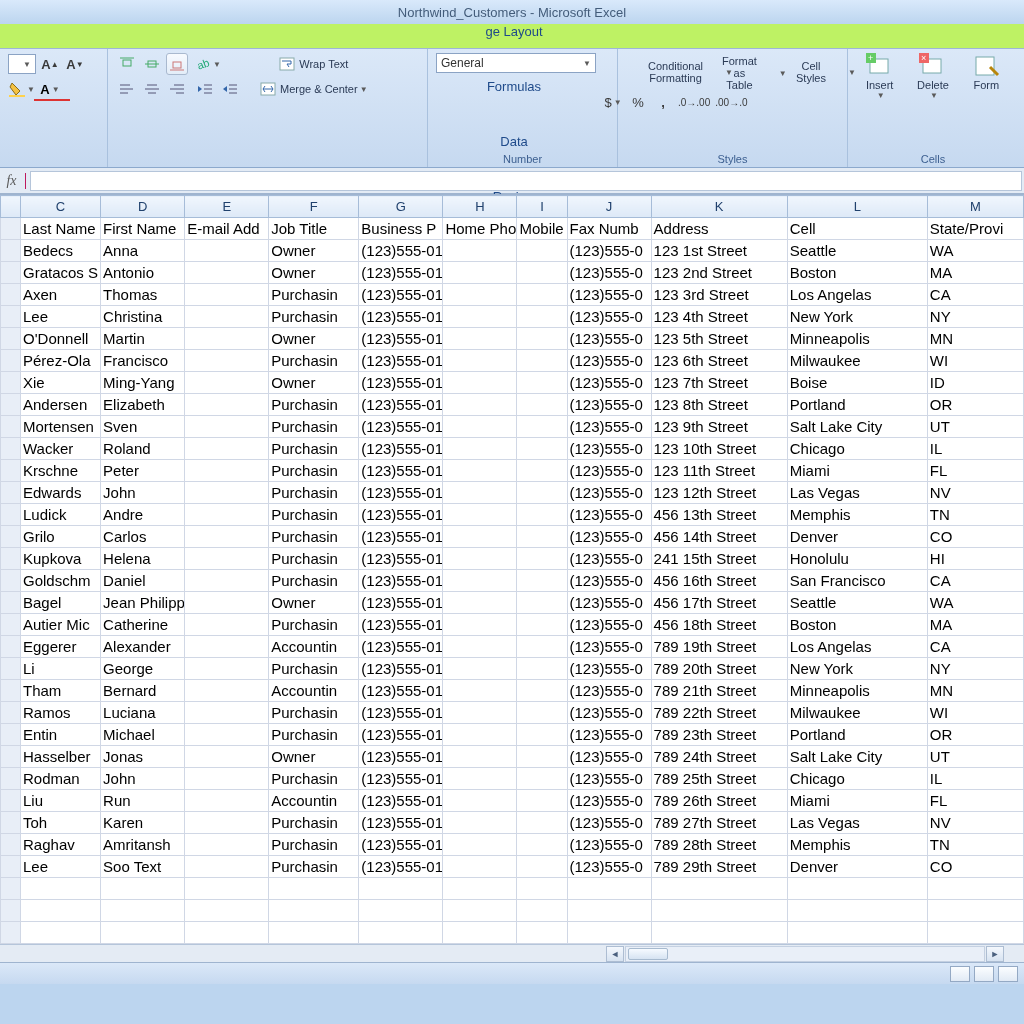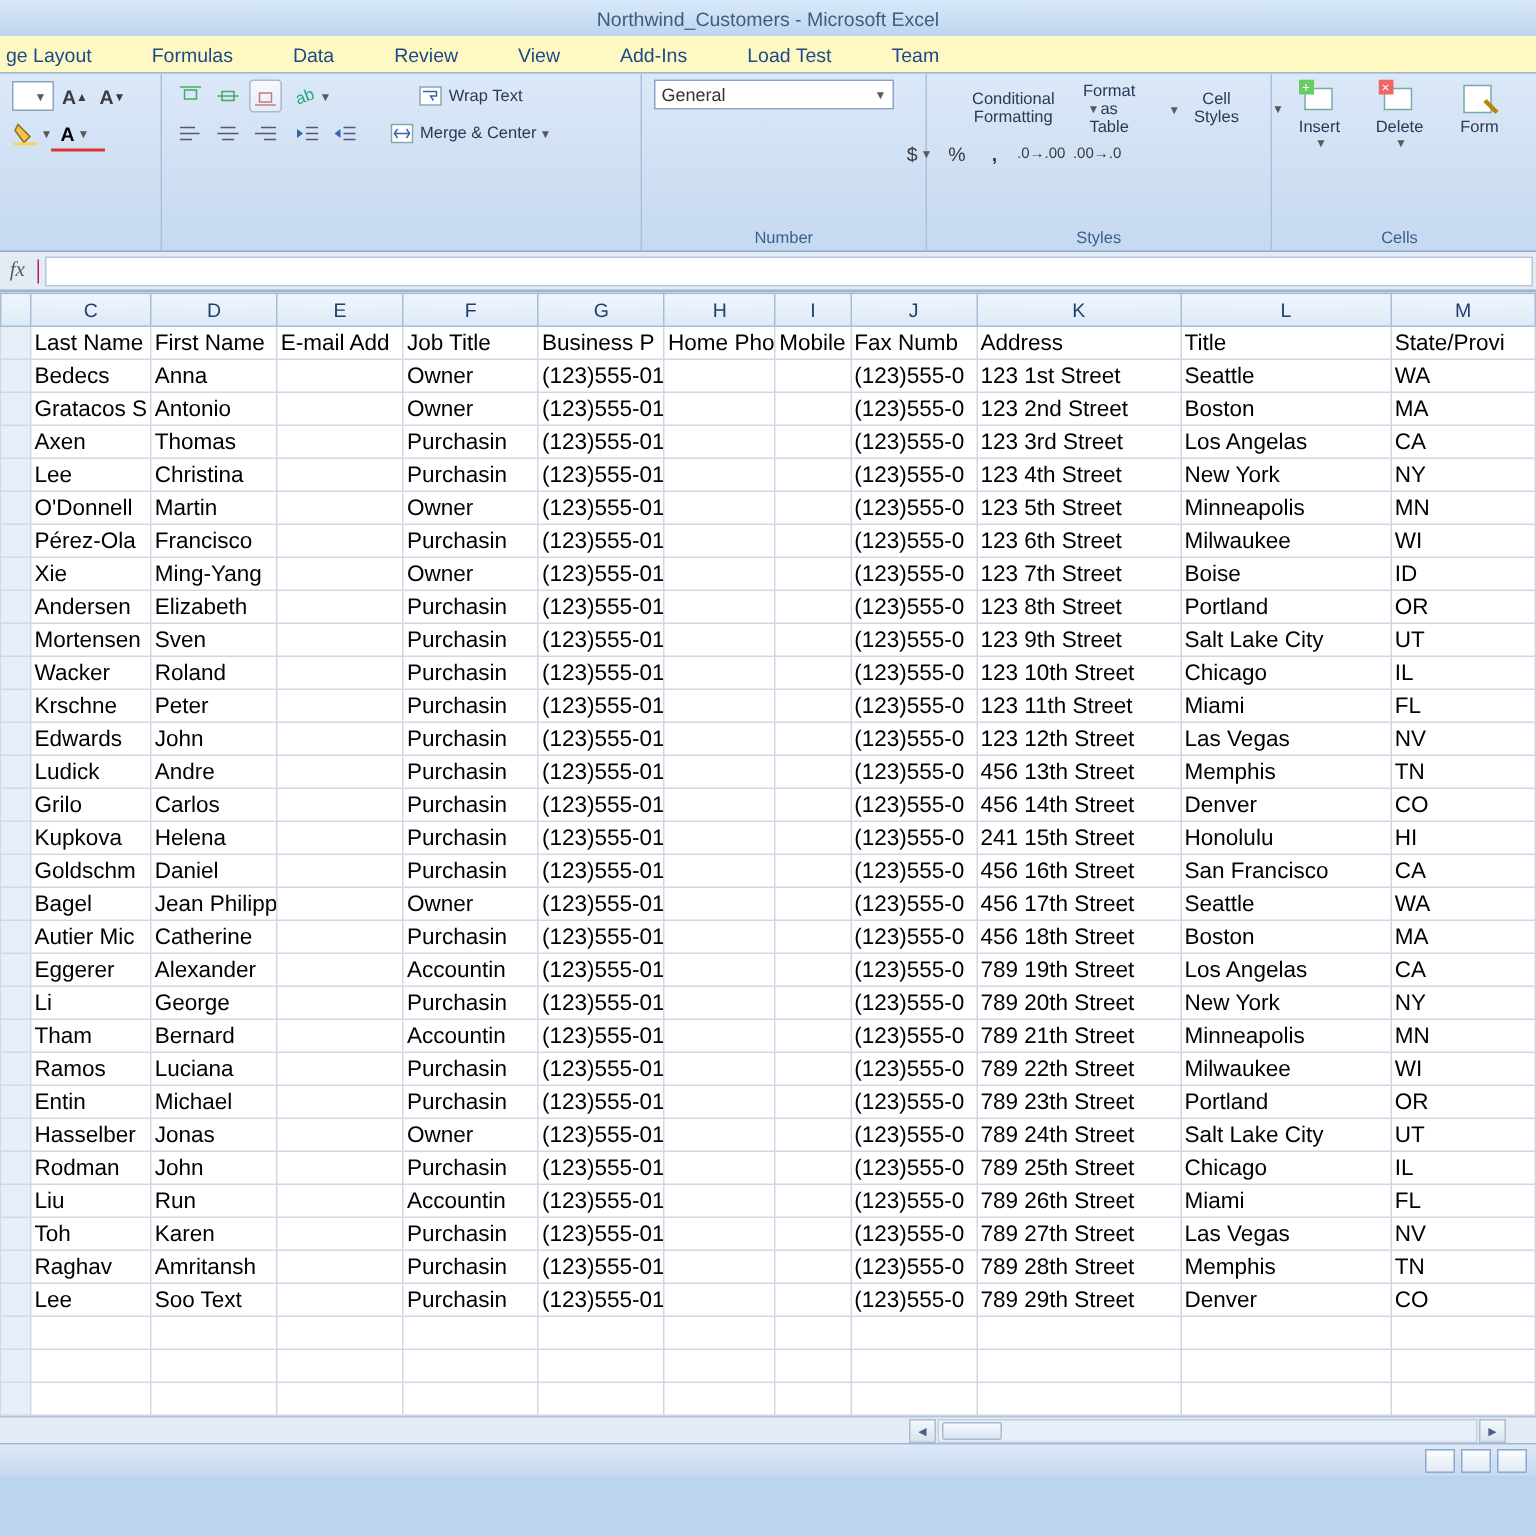--- a/index.html
+++ b/index.html
@@ -23,23 +23,24 @@
     font-size: 13px;
     color: #435c7a;
   }
 
   
   .ribbon-tabs {
     height: 24px;
     display: flex;
     align-items: center;
     padding-left: 4px;
-    background: #fef9c3;
+    background: #bef264;
     gap: 40px;
     font-size: 13px;
+    flex-direction: column;
   }
   .ribbon-tabs span { color: #1e4a8a; cursor: default; }
 
   
   .ribbon {
     height: 120px;
     background: linear-gradient(#dbe8f8, #c6d9f0);
     border-top: 1px solid #9eb6d6;
     border-bottom: 1px solid #8ca9cd;
     display: flex;
@@ -485,21 +486,21 @@
           <td style="background: rgb(232, 238, 247);"></td>
           <td>Last Name</td>
           <td>First Name</td>
           <td>E-mail Add</td>
           <td>Job Title</td>
           <td>Business P</td>
           <td>Home Pho</td>
           <td>Mobile</td>
           <td>Fax Numb</td>
           <td>Address</td>
-          <td>Title</td>
+          <td>Cell</td>
           <td>State/Provi</td>
         </tr>
         <tr>
           <td style="background: rgb(232, 238, 247);"></td>
           <td>Bedecs</td>
           <td>Anna</td>
           <td></td>
           <td>Owner</td>
           <td>(123)555-0100</td>
           <td></td>

